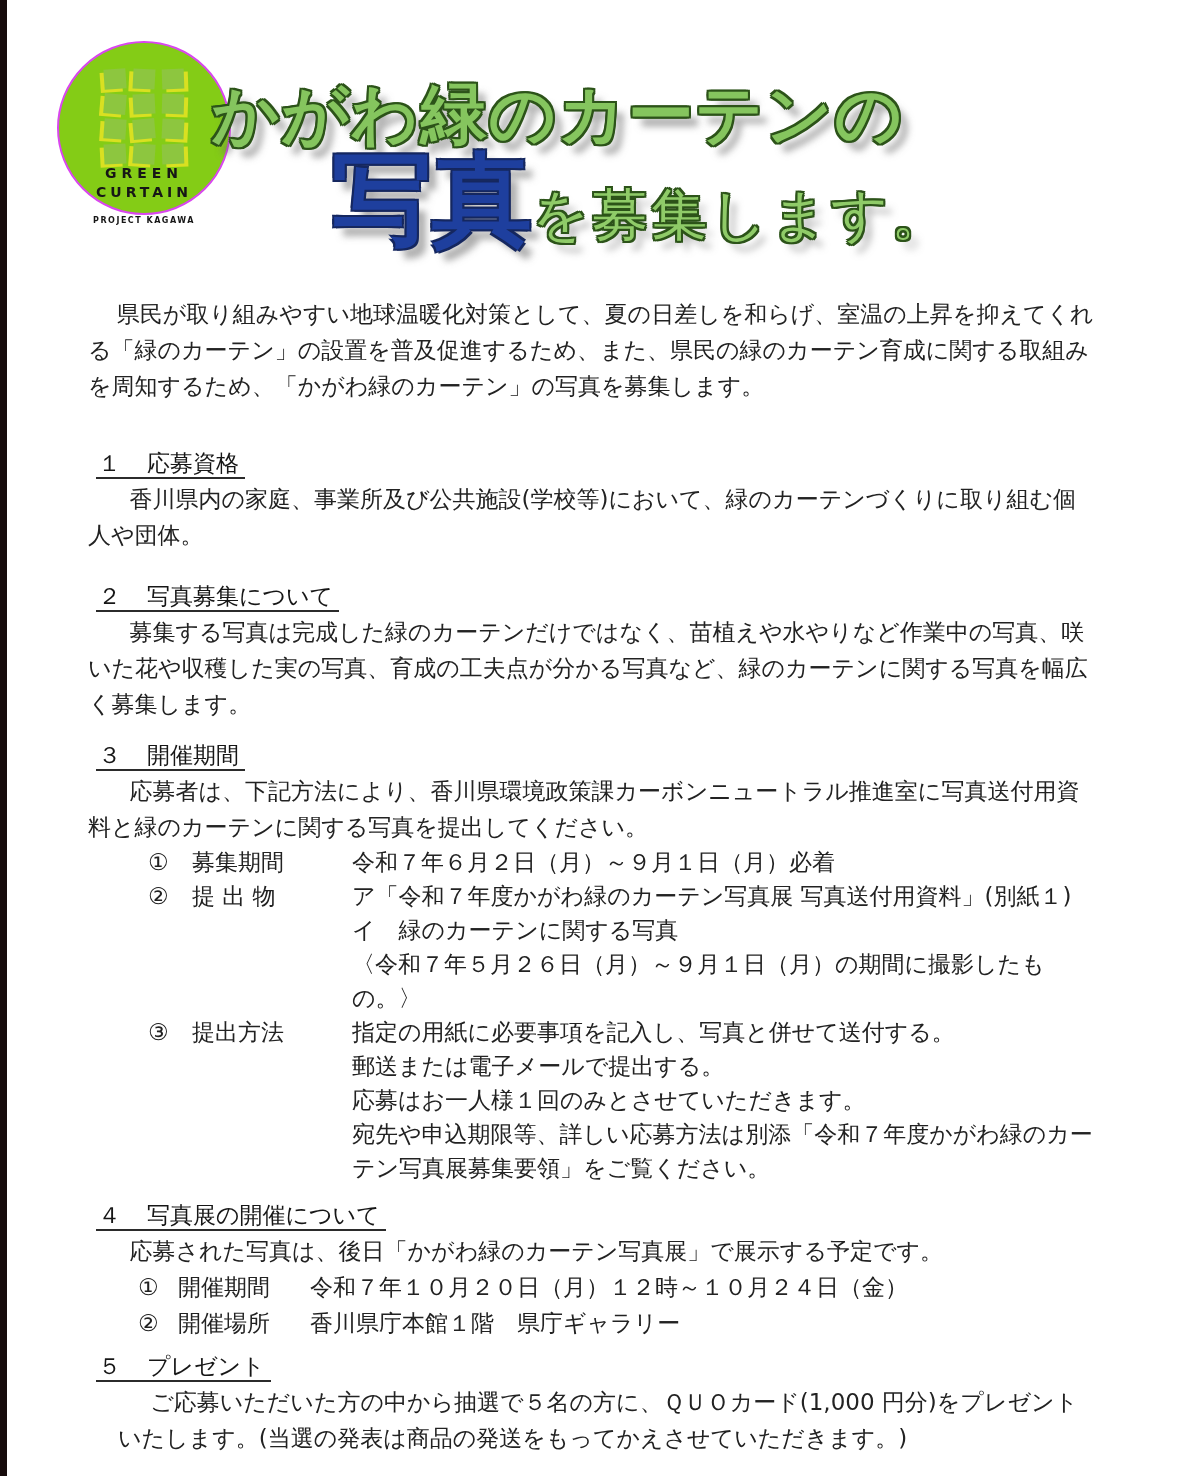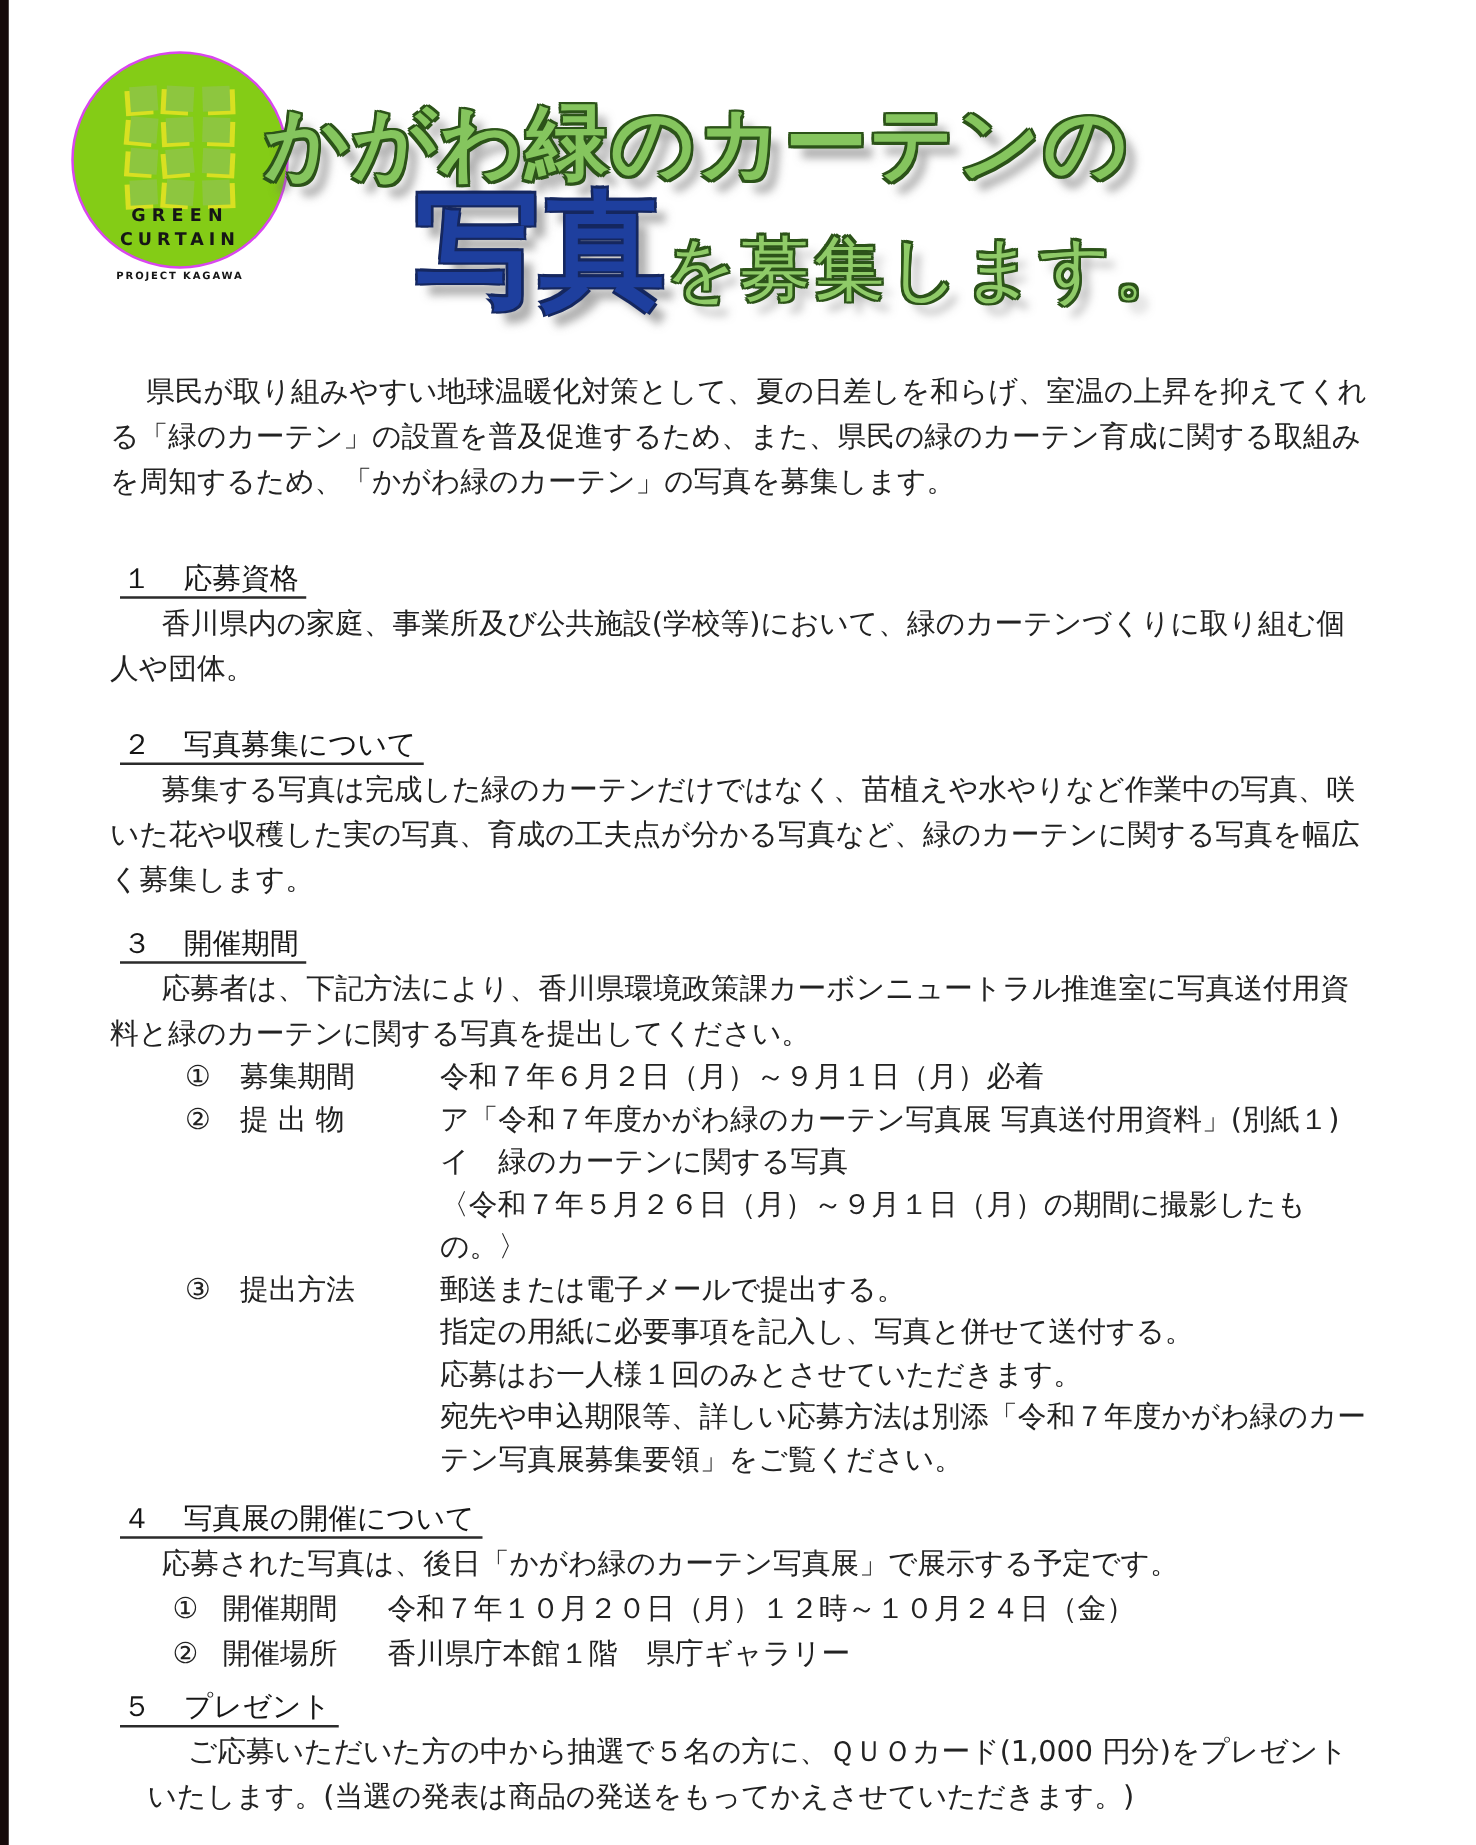--- a/index.html
+++ b/index.html
@@ -167,22 +167,22 @@
           <div class="lcon">
             <div>ア「令和７年度かがわ緑のカーテン写真展 写真送付用資料」(別紙１)</div>
             <div>イ　緑のカーテンに関する写真</div>
             <div>〈令和７年５月２６日（月）～９月１日（月）の期間に撮影したもの。〉</div>
           </div>
         </div>
         <div class="litem">
           <span class="lmark">③</span>
           <span class="llab">提出方法</span>
           <div class="lcon">
+            <div>指定の用紙に必要事項を記入し、写真と併せて送付する。</div>
             <div>郵送または電子メールで提出する。</div>
-            <div>指定の用紙に必要事項を記入し、写真と併せて送付する。</div>
             <div>応募はお一人様１回のみとさせていただきます。</div>
             <div>宛先や申込期限等、詳しい応募方法は別添「令和７年度かがわ緑のカーテン写真展募集要領」をご覧ください。</div>
           </div>
         </div>
       </div>
     </section>
 
     <section class="sec sec4">
       <h2 class="shead"><span class="shead-u"><span class="snum">４</span><span>写真展の開催について</span></span></h2>
       <p class="ind2">応募された写真は、後日「かがわ緑のカーテン写真展」で展示する予定です。</p>

